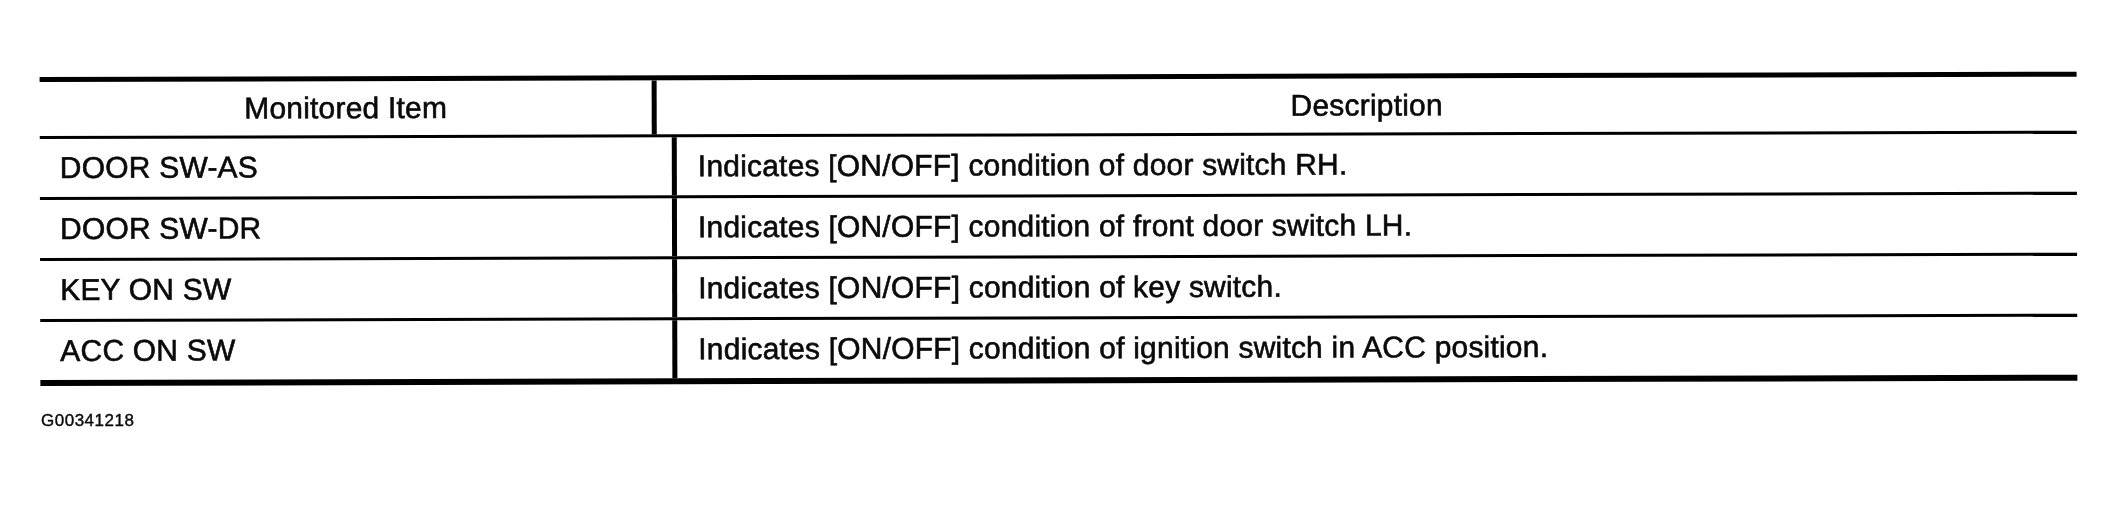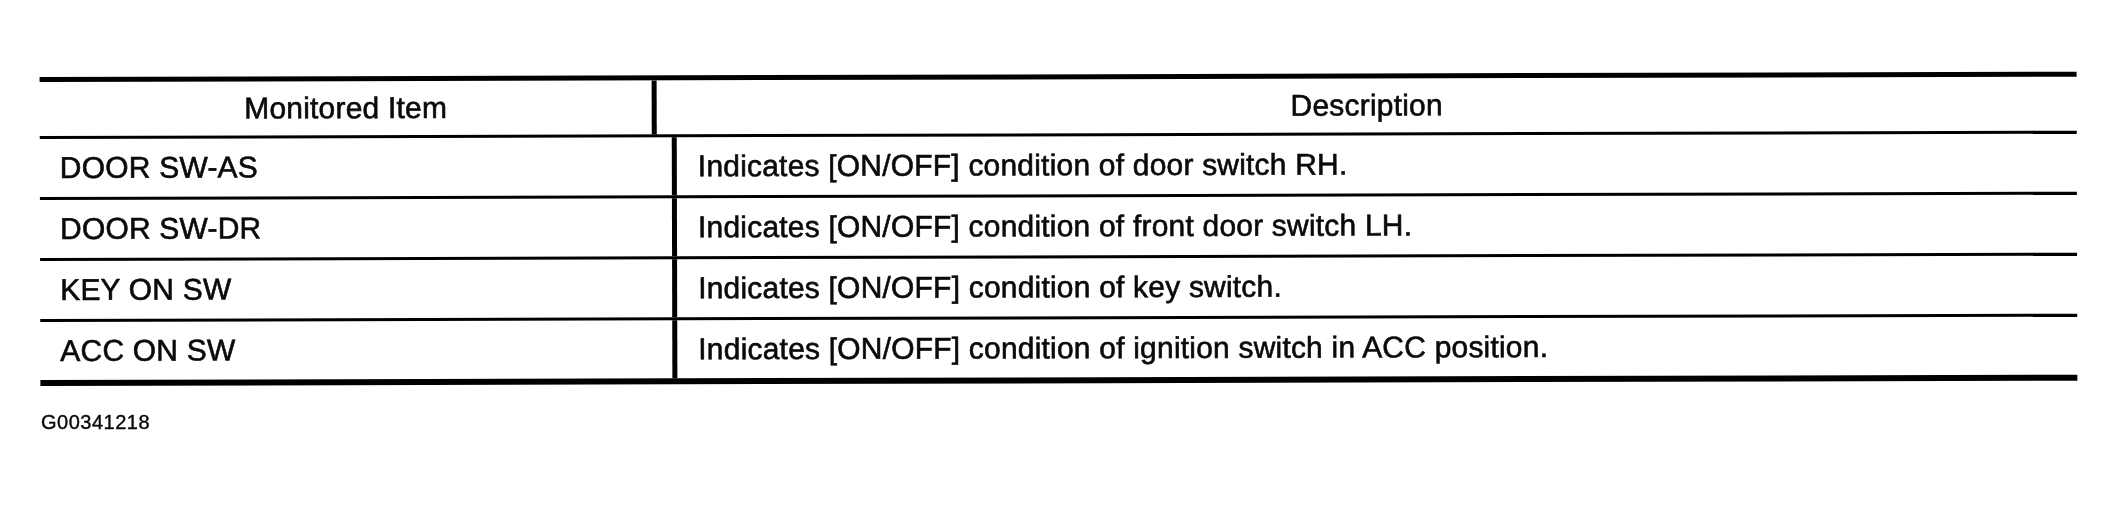--- a/index.html
+++ b/index.html
@@ -61,21 +61,21 @@
     height: 58px;
   }
   .t-row.header .cell {
     justify-content: center;
     padding-left: 0;
   }
   .figure-id {
     position: absolute;
     left: 41px;
     top: 411px;
-    font-size: 20px;
+    font-size: 17px;
     letter-spacing: 0.5px;
     -webkit-text-stroke: 0.4px #0a0a0a;
   }
 </style>
 </head>
 <body>
 
 <div class="scan-wrap">
   <div class="doc-table">
 

